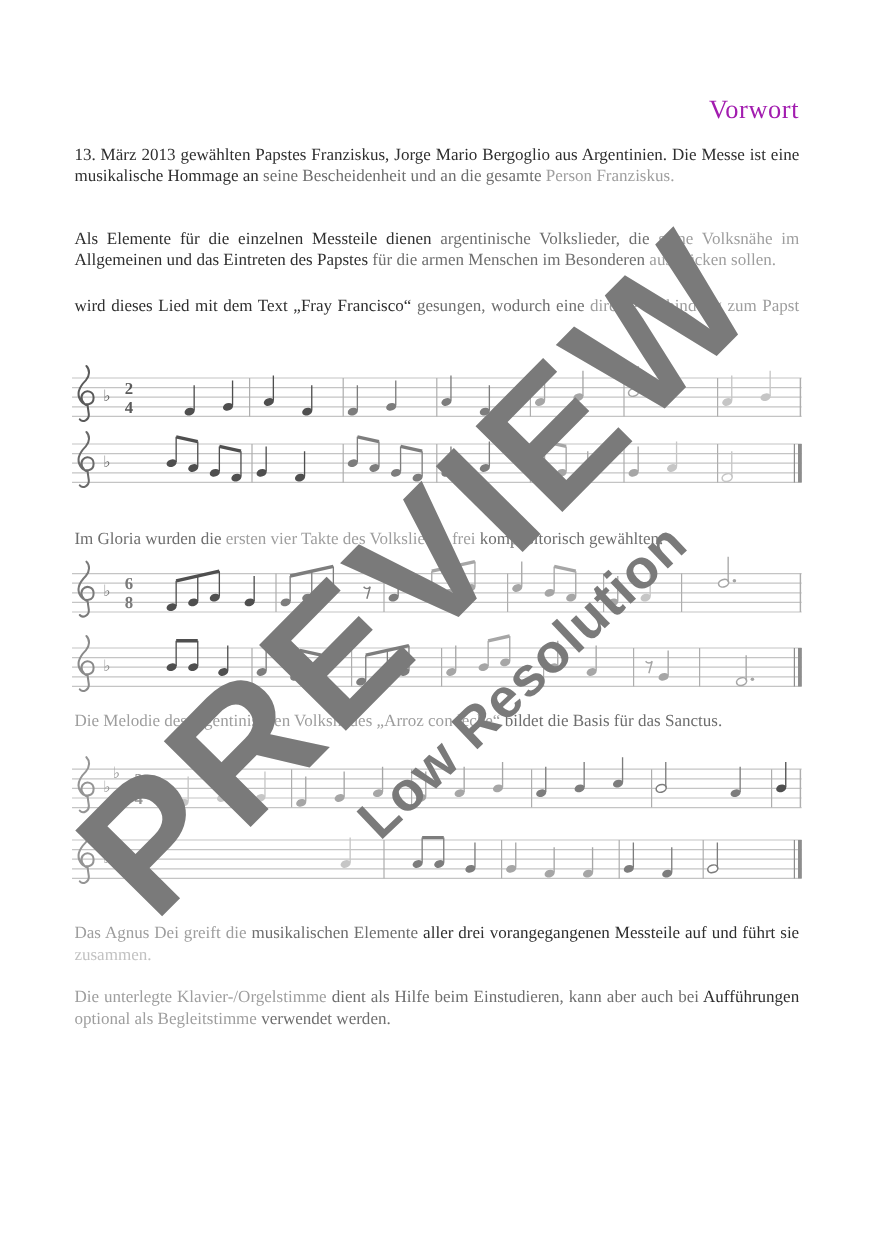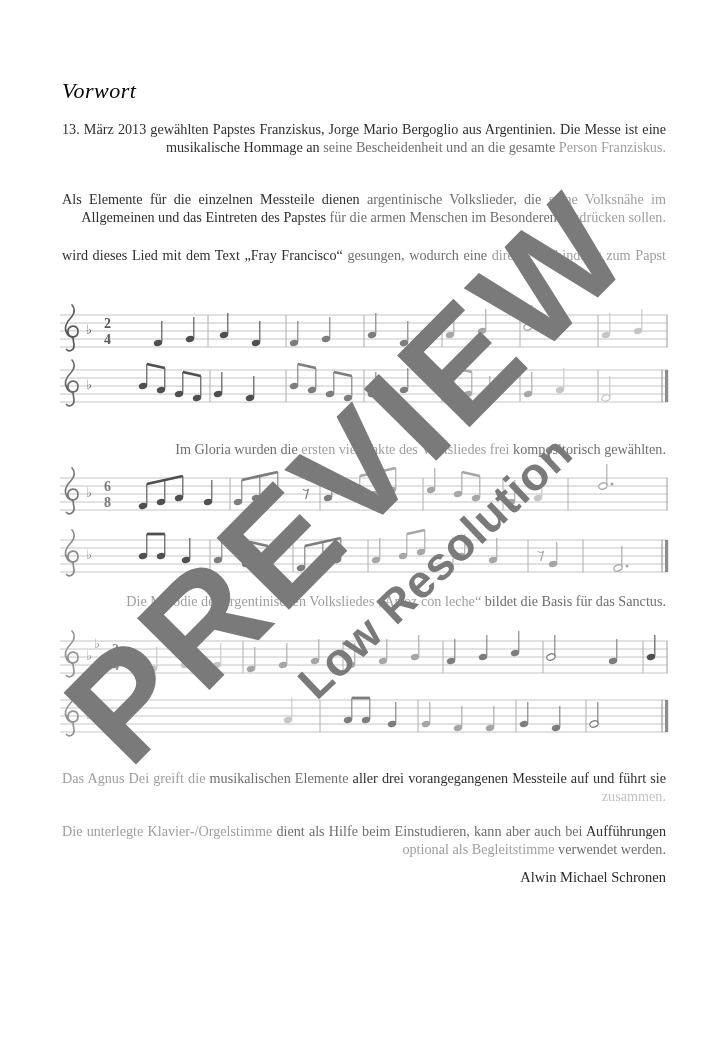--- a/index.html
+++ b/index.html
@@ -1,22 +1,22 @@
 <!DOCTYPE html>
 <html><head>
 <meta charset="utf-8">
 <style>
   html,body{margin:0;padding:0;background:#ffffff;}
   .page{position:relative;width:727px;height:1040px;background:#ffffff;overflow:hidden;
         font-family:"Liberation Serif", serif;}
-  .title{position:absolute;left:62px;top:78px;width:604px;text-align:left;
-         font-size:22px;color:#000000;letter-spacing:.5px;font-style:italic;}
+  .title{position:absolute;left:62px;top:78px;width:604px;text-align:right;
+         font-size:22px;color:#a21caf;letter-spacing:.5px;}
   .para{position:absolute;left:62px;width:604px;font-size:14.2px;line-height:18px;color:#2f2f2f;}
   .jline{text-align:justify;text-align-last:justify;}
-  .lline{text-align:right;}
+  .lline{text-align:left;}
   .t0{color:#2f2f2f}.t1{color:#6e6e6e}.t2{color:#9e9e9e}.t3{color:#c2c2c2}
   .p1{top:120px}.p2{top:190px}.p3{top:246px}.p4{top:440px}.p5{top:592px}
   .p6{top:769px}.p7{top:822px}
   .signature{position:absolute;left:62px;top:869px;width:604px;text-align:right;
              font-size:14.5px;color:#2b2b2b;}
   .stave{position:absolute;left:58px;width:612px;height:72px;}
   .wm-main{position:absolute;left:-105px;top:388px;width:905px;height:180px;line-height:180px;
            text-align:center;font-family:"Liberation Sans",sans-serif;font-weight:700;
            font-size:148px;letter-spacing:6px;color:#7a7a7a;white-space:nowrap;
            transform:rotate(-45.3deg);z-index:5;}
@@ -359,18 +359,17 @@
   <div class="para p7">
     <div class="jline"><span class="t2">Die unterlegte Klavier-/Orgelstimme </span><span class="t1">dient als Hilfe beim Einstudieren, kann aber auch bei </span><span class="t0">Aufführungen</span></div>
     <div class="lline"><span class="t2">optional als Begleitstimme </span><span class="t1">verwendet werden.</span></div>
   </div>
 
   <div class="para p6">
     <div class="jline"><span class="t2">Das Agnus Dei greift die </span><span class="t1">musikalischen Elemente </span><span class="t0">aller drei vorangegangenen Messteile auf und führt sie</span></div>
     <div class="lline t3">zusammen.</div>
   </div>
 
-  <div class="signature">Alwin Michael Schronen</div>
 
   <div class="wm-main">PREVIEW</div>
   <div class="wm-sub">Low Resolution</div>
 
 </div>
 
 </body></html>

